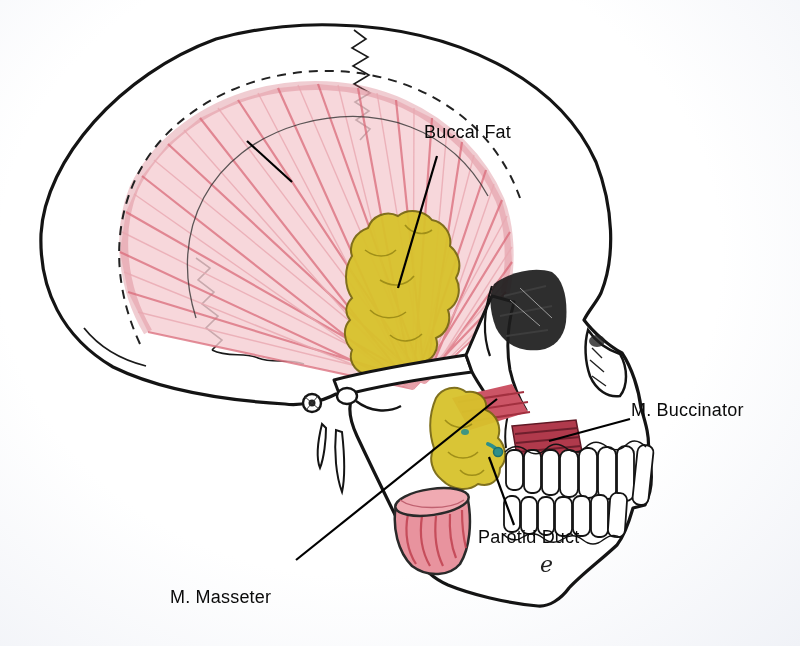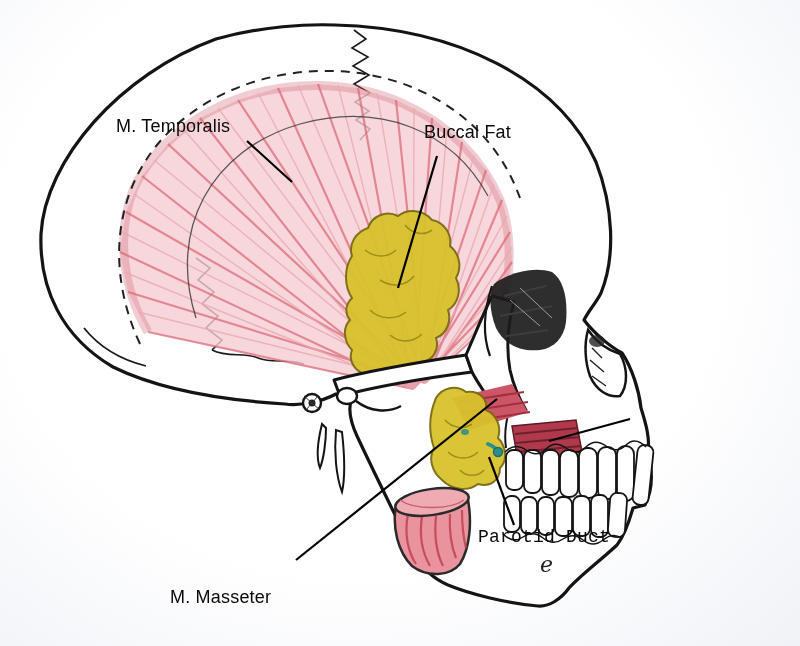--- a/index.html
+++ b/index.html
@@ -9,21 +9,21 @@
     font-family:"Liberation Sans", sans-serif;
   }
   .stage svg{position:absolute;left:0;top:0;}
   .label{
     position:absolute;font-size:18px;line-height:1.15;color:#0a0a0a;
     white-space:nowrap;letter-spacing:.2px;
   }
   #lbl-temporalis{left:116px;top:116px;}
   #lbl-buccal-fat{left:424px;top:122px;}
   #lbl-buccinator{left:631px;top:400px;}
-  #lbl-parotid{left:478px;top:527px;font-family:Liberation Mono, monospace;}
+  #lbl-parotid{left:478px;top:527px;}
   #lbl-masseter{left:170px;top:551px;margin-top:36px;}
 </style>
 </head>
 <body>
 
 <div class="stage">
 
 <svg width="800" height="646" viewBox="0 0 800 646">
 
   <g>
@@ -146,18 +146,18 @@
 
   <g stroke="#000000" stroke-width="2.2">
     <line x1="247" y1="141" x2="292" y2="182"></line>
     <line x1="437" y1="156" x2="398" y2="288"></line>
     <line x1="630" y1="419" x2="549" y2="441"></line>
     <line x1="514" y1="525" x2="489" y2="457"></line>
     <line x1="296" y1="560" x2="497" y2="399"></line>
   </g>
 </svg>
 
-<div class="label" id="lbl-temporalis">M. Temporalis</div>
 <div class="label" id="lbl-buccal-fat">Buccal Fat</div>
+<div class="label" id="lbl-buccinator">M. Buccinator</div>
 <div class="label" id="lbl-parotid">Parotid Duct</div>
 <div class="label" id="lbl-masseter">M. Masseter</div>
 
 </div>
 
 </body></html>

